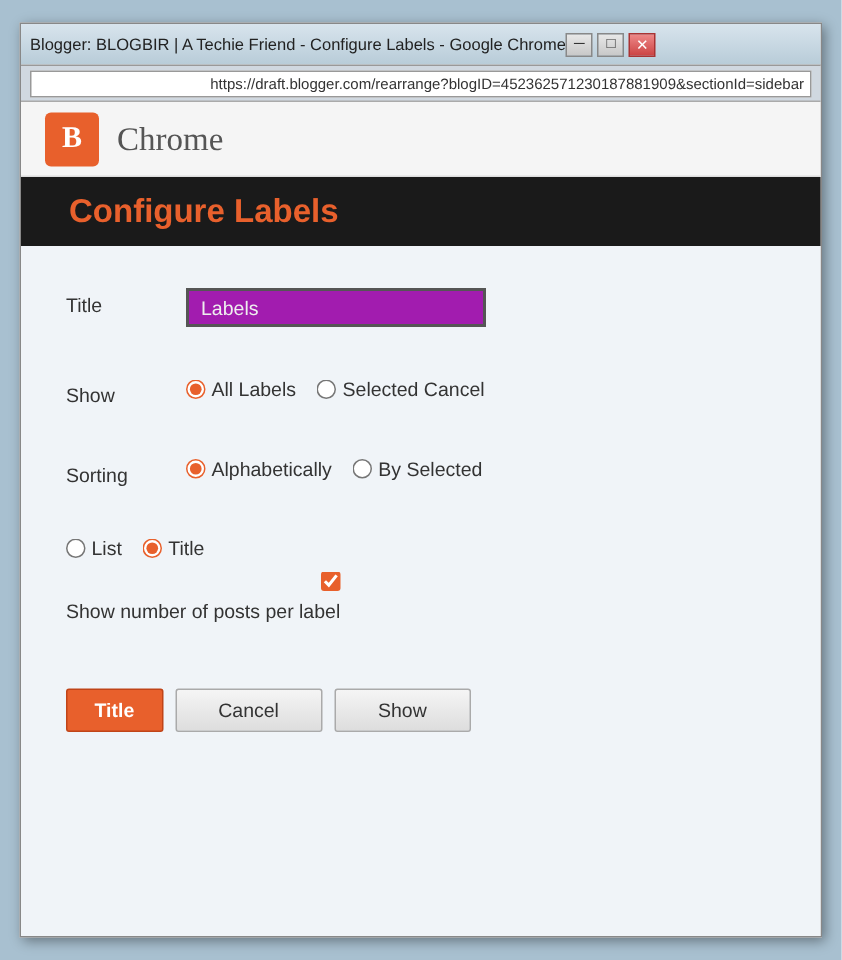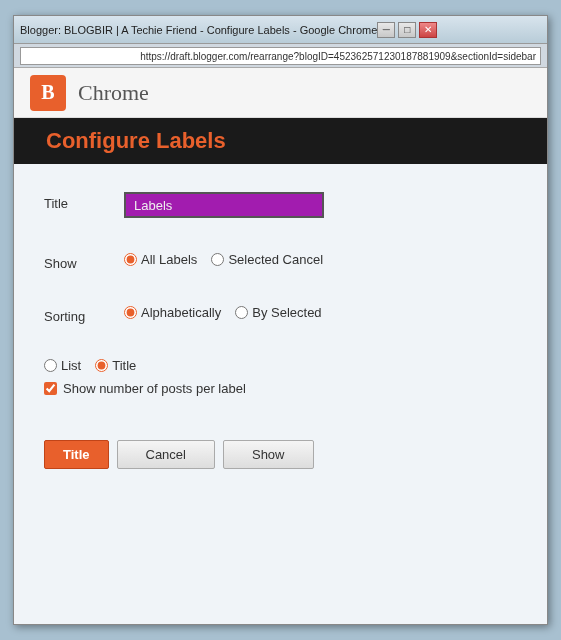--- a/index.html
+++ b/index.html
@@ -176,24 +176,25 @@
       color: #333;
       cursor: pointer;
     }
     .radio-item input[type="radio"] {
       margin: 0;
       cursor: pointer;
       accent-color: #e8602c;
     }
     .checkbox-row {
       display: flex;
-      align-items: center;
+      align-items: flex-end;
       gap: 6px;
       font-size: 13px;
       color: #333;
+      flex-direction: column;
     }
     .checkbox-row input[type="checkbox"] {
       margin: 0;
       cursor: pointer;
       accent-color: #e8602c;
     }
     
     .button-row {
       display: flex;
       gap: 8px;

